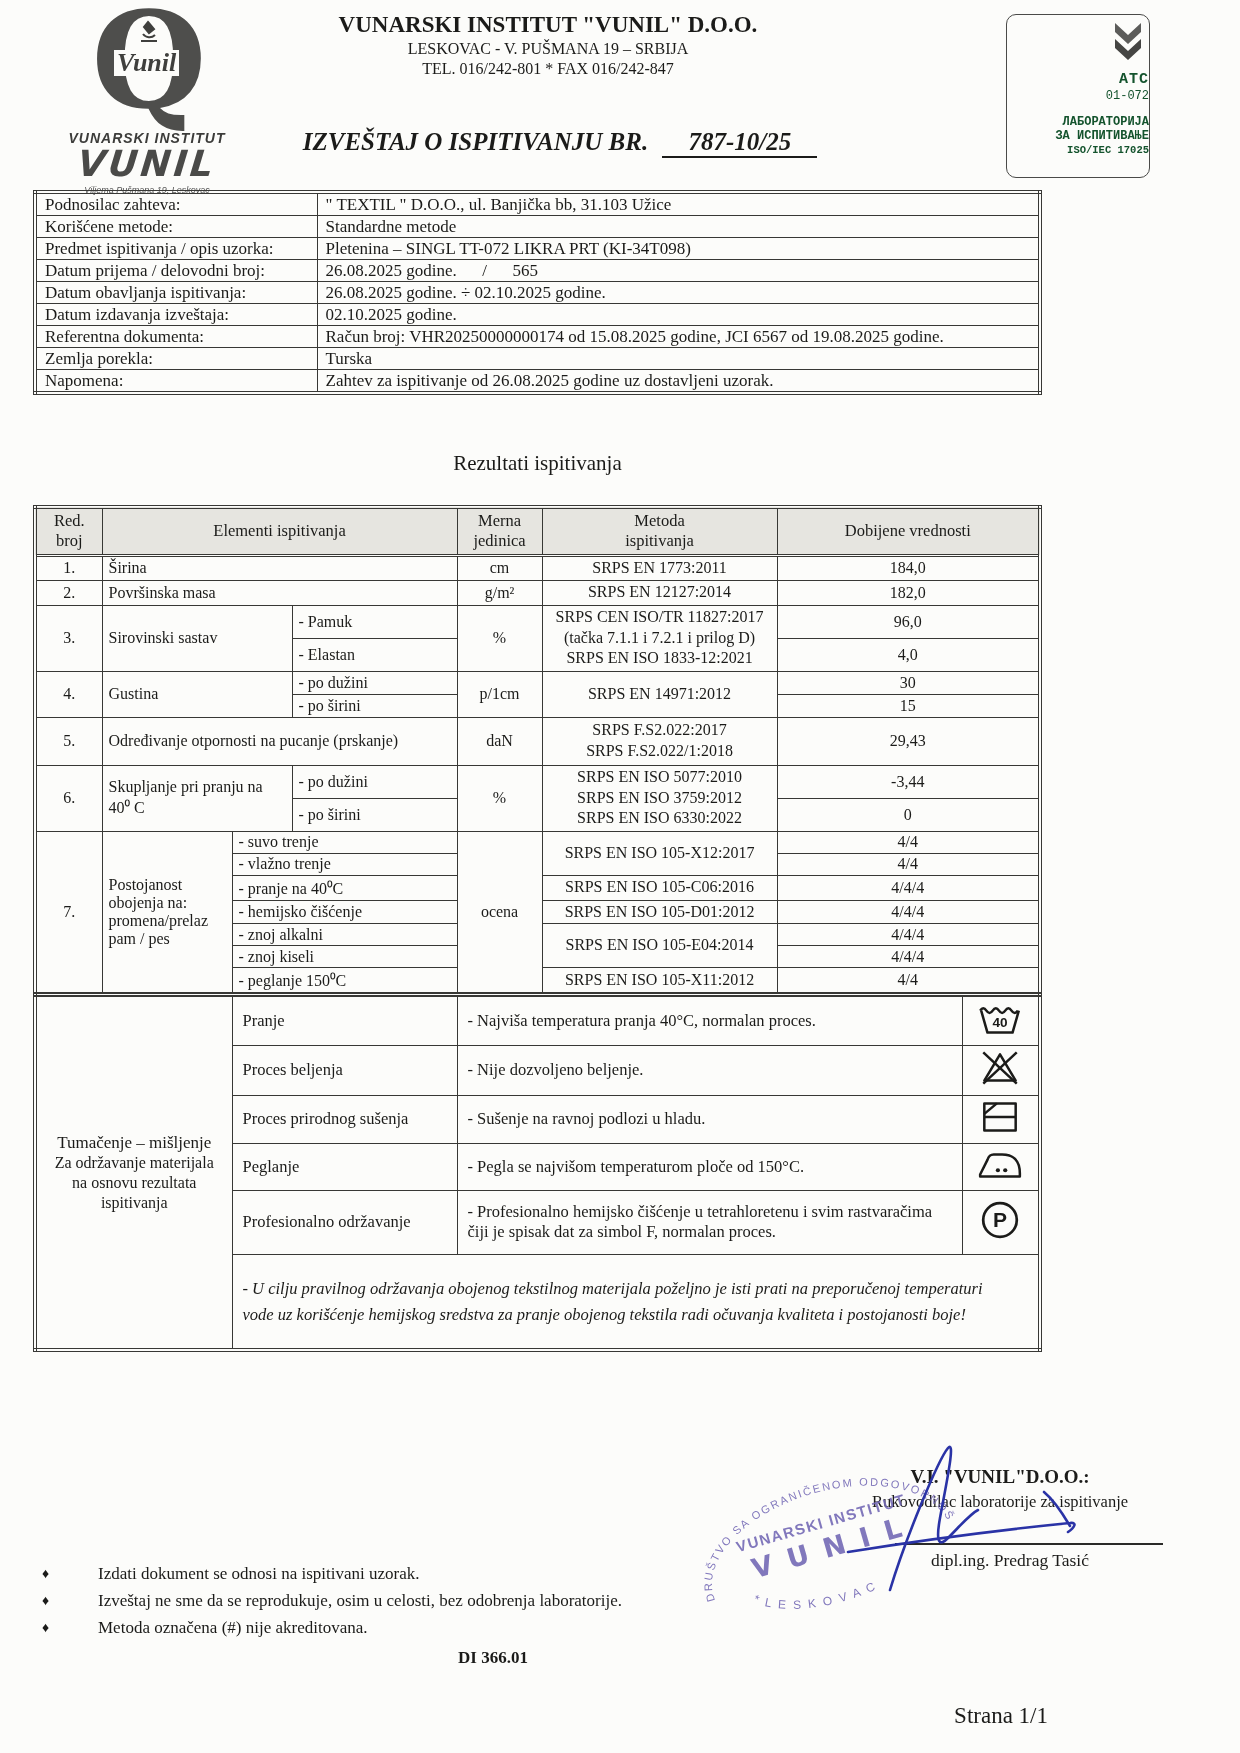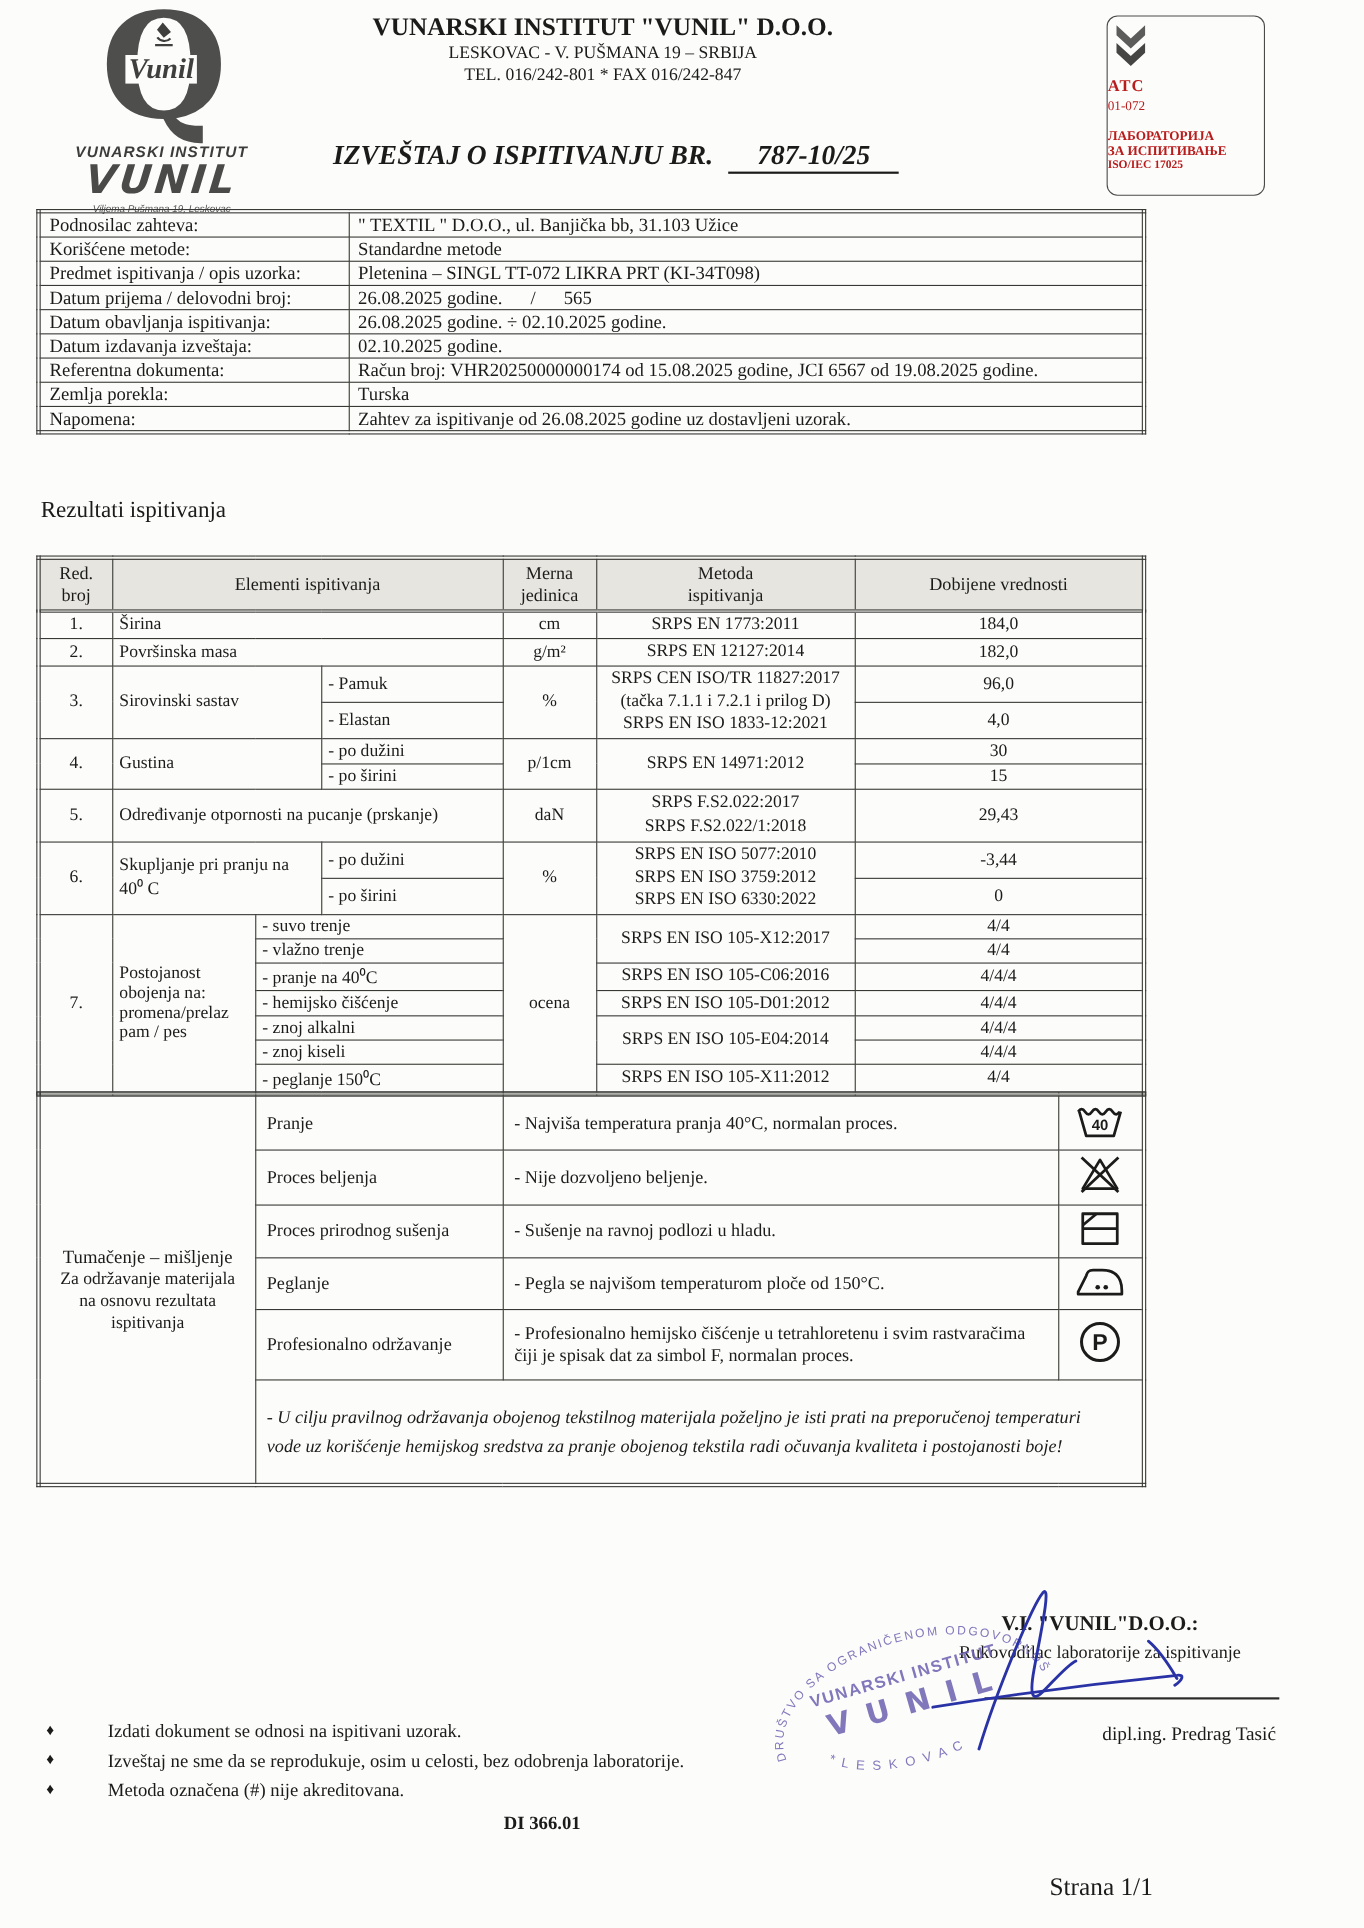--- a/index.html
+++ b/index.html
@@ -38,53 +38,53 @@
   .hdr-center{position:absolute; left:268px; top:12px; width:560px; text-align:center;}
   .hc-org{font-weight:bold; font-size:23px;}
   .hc-lab{font-weight:bold; font-size:17px; margin-top:2px;}
   .hc-adr{font-size:16px; margin-top:2px;}
   .hc-tel{font-size:16px; margin-top:2px;}
   .hdr-title{position:absolute; left:240px; top:128px; width:640px; text-align:center;
     font-style:italic; font-weight:bold; font-size:25px;}
   .hdr-number{border-bottom:2.5px solid #1b1b19; padding:0 26px 1px 26px; margin-left:8px;}
   .badge{
     position:absolute; left:1006px; top:14px; width:142px; height:162px;
-    border:1.8px solid #4a4a48; border-radius:10px; text-align:left;
-    font-family:Liberation Serif, serif; color:#b91c1c;
+    border:1.8px solid #4a4a48; border-radius:10px; text-align:right;
+    font-family:Liberation Mono, monospace; color:#14532d;
   }
   .badge-atc{font-weight:bold; font-size:15px; letter-spacing:1px; margin-top:1px;}
   .badge-code{font-size:12px; margin-top:1px;}
   .badge-lab{font-size:12px; font-weight:bold; line-height:14px; margin-top:12px;}
   .badge-iso{font-size:10.5px; font-weight:bold; margin-top:1px;}
   
   .flow{position:absolute; left:33px; top:190px; width:1005px;}
   table{border-collapse:collapse; table-layout:fixed; width:1005px;}
   .info-tbl{border:4px double #38383530; border:4px double #383835;}
   .info-tbl td{border:1.6px solid #383835; padding:0 8px; font-size:17px; height:21px;margin-top:48px;}
   .info-val{white-space:pre-wrap;}
-  .sec-title{font-size:21px; margin:56px 0 0 4px; height:30px;}
+  .sec-title{font-size:21px; margin:56px 0 0 4px; height:30px;text-align:center;}
   .res-tbl{margin-top:24px; border:4px double #383835;}
   .res-tbl td,.res-tbl th{border:1.6px solid #383835; padding:1px 6px; font-size:16px; font-weight:normal;}
   .res-tbl th{background:#e6e5e0; text-align:center; font-size:16.5px; border-bottom:3px double #383835;}
   .cell-c{text-align:center;}
   .cell-m{text-align:center; font-size:15px; line-height:1.3;}
   .pl{white-space:pre-line;}
   .care-tbl{margin-top:-3px; border:4px double #383835;}
   .care-tbl td{border:1.6px solid #383835; padding:2px 10px; font-size:16.5px;}
   .care-head{text-align:center; vertical-align:middle;}
   .care-head .b{font-weight:normal; font-size:17px;}
   .care-head .s{font-size:16px; white-space:pre-line; line-height:1.25;}
   .care-sym{text-align:center; vertical-align:middle; padding:2px;}
   .care-note{font-style:italic; font-size:16.5px; line-height:1.55; padding:14px 10px 10px 14px; white-space:pre-line;}
   
   .sig-company{position:absolute; left:830px; top:1466px; width:340px; text-align:center;
     font-weight:bold; font-size:19px;}
   .sig-role{position:absolute; left:790px; top:1492px; width:420px; text-align:center; font-size:16.5px;}
   .sig-line{position:absolute; left:895px; top:1543px; width:268px; height:0; border-top:2px solid #2a2a28;}
-  .sig-name{position:absolute; left:860px; top:1550px; width:300px; text-align:right; font-size:17.5px;margin-top:16px;}
+  .sig-name{position:absolute; left:860px; top:1550px; width:300px; text-align:center; font-size:17.5px;}
   .stamp{position:absolute; left:678px; top:1440px; width:290px; height:180px;
     transform:rotate(-16deg); opacity:.88;}
   .sig-draw{position:absolute; left:830px; top:1430px;}
   
   .bullets{position:absolute; left:42px; top:1560px; width:760px;}
   .bullet{display:flex; font-size:17px; line-height:27px;}
   .bullet .d{width:56px; font-size:14px;}
   .doc-code{position:absolute; left:458px; top:1648px; font-weight:bold; font-size:17px;}
   .page-num{position:absolute; right:192px; top:1703px; font-size:23px;}
 </style>

